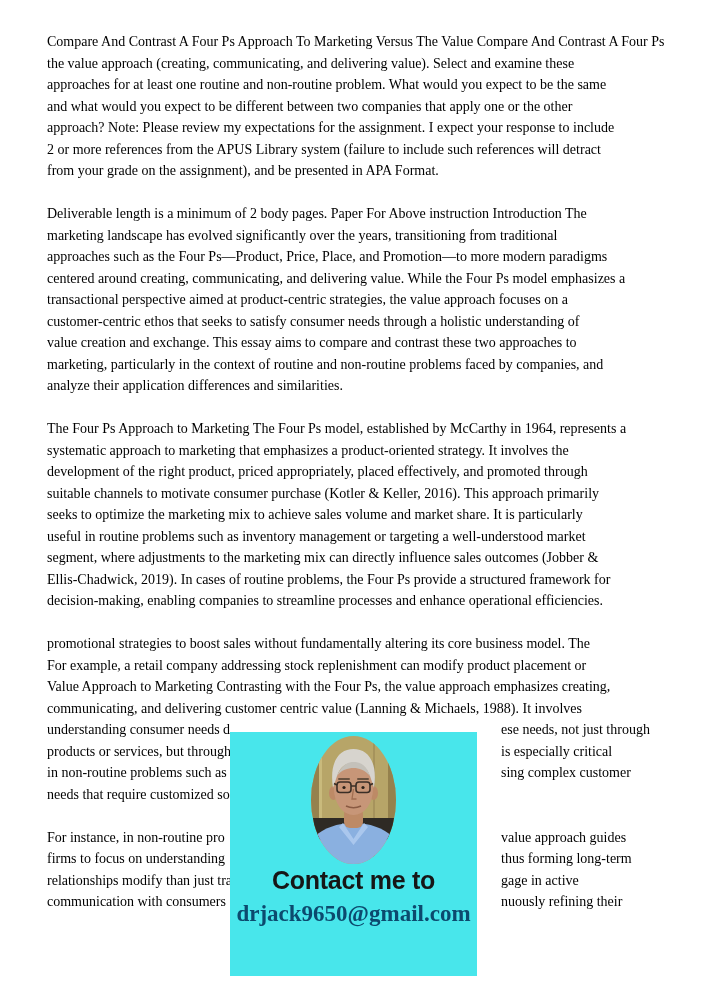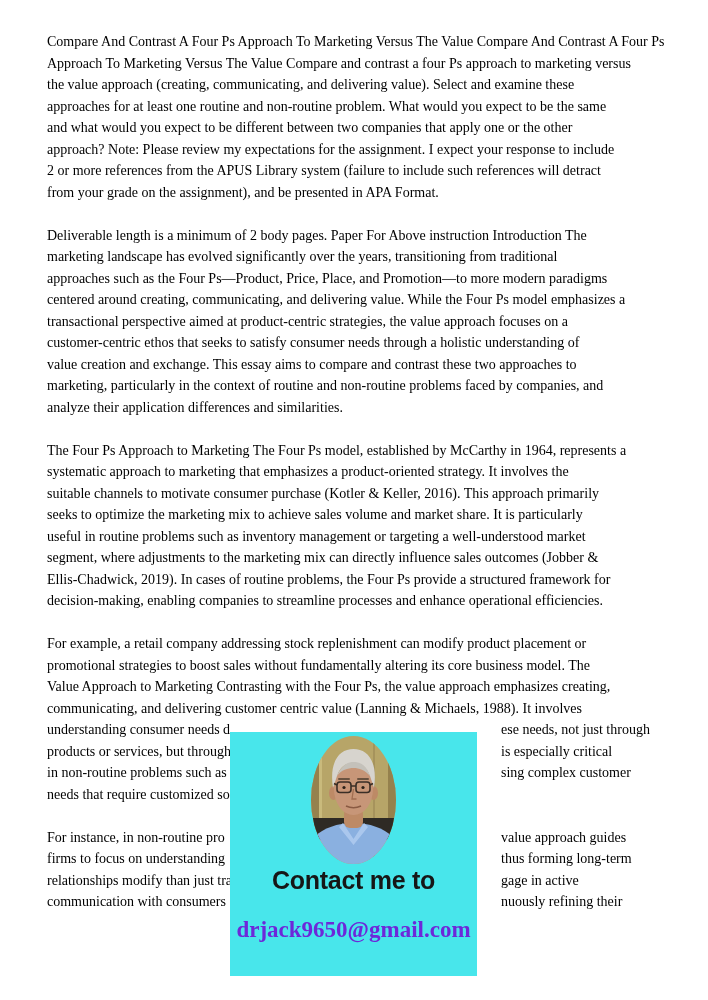--- a/index.html
+++ b/index.html
@@ -50,38 +50,37 @@
     margin-top: 2px;
     font-family: "Liberation Sans", sans-serif;
     font-weight: 700;
     font-size: 25px;
     line-height: 29px;
     color: #161616;
     text-align: center;
     letter-spacing: -0.3px;
   }
   .promo-email {
-    margin-top: 20px;
+    margin-top: 4px;
     font-family: "Liberation Serif", serif;
     font-weight: 700;
     font-size: 23px;
     line-height: 30px;
-    color: #6d28d9;
+    color: #0c4a6e;
     text-align: center;
   }
 </style>
 </head>
 <body>
 
 <div class="page" style="background: rgb(255, 255, 255);">
 
   <main class="doc">
       <div class="paragraph">
         <div class="line">Compare And Contrast A Four Ps Approach To Marketing Versus The Value Compare And Contrast A Four Ps</div>
-        <div class="line">Approach To Marketing Versus The Value Compare and contrast a four Ps approach to marketing versus</div>
         <div class="line">the value approach (creating, communicating, and delivering value). Select and examine these</div>
         <div class="line">approaches for at least one routine and non-routine problem. What would you expect to be the same</div>
         <div class="line">and what would you expect to be different between two companies that apply one or the other</div>
         <div class="line">approach? Note: Please review my expectations for the assignment. I expect your response to include</div>
         <div class="line">2 or more references from the APUS Library system (failure to include such references will detract</div>
         <div class="line">from your grade on the assignment), and be presented in APA Format.</div>
       </div>
       <div class="paragraph">
         <div class="line">Deliverable length is a minimum of 2 body pages. Paper For Above instruction Introduction The</div>
         <div class="line">marketing landscape has evolved significantly over the years, transitioning from traditional</div>
@@ -89,30 +88,31 @@
         <div class="line">centered around creating, communicating, and delivering value. While the Four Ps model emphasizes a</div>
         <div class="line">transactional perspective aimed at product-centric strategies, the value approach focuses on a</div>
         <div class="line">customer-centric ethos that seeks to satisfy consumer needs through a holistic understanding of</div>
         <div class="line">value creation and exchange. This essay aims to compare and contrast these two approaches to</div>
         <div class="line">marketing, particularly in the context of routine and non-routine problems faced by companies, and</div>
         <div class="line">analyze their application differences and similarities.</div>
       </div>
       <div class="paragraph">
         <div class="line">The Four Ps Approach to Marketing The Four Ps model, established by McCarthy in 1964, represents a</div>
         <div class="line">systematic approach to marketing that emphasizes a product-oriented strategy. It involves the</div>
+        <div class="line">development of the right product, priced appropriately, placed effectively, and promoted through</div>
         <div class="line">suitable channels to motivate consumer purchase (Kotler &amp; Keller, 2016). This approach primarily</div>
         <div class="line">seeks to optimize the marketing mix to achieve sales volume and market share. It is particularly</div>
         <div class="line">useful in routine problems such as inventory management or targeting a well-understood market</div>
         <div class="line">segment, where adjustments to the marketing mix can directly influence sales outcomes (Jobber &amp;</div>
         <div class="line">Ellis-Chadwick, 2019). In cases of routine problems, the Four Ps provide a structured framework for</div>
         <div class="line">decision-making, enabling companies to streamline processes and enhance operational efficiencies.</div>
       </div>
       <div class="paragraph">
+        <div class="line">promotional strategies to boost sales without fundamentally altering its core business model. The</div>
         <div class="line">For example, a retail company addressing stock replenishment can modify product placement or</div>
-        <div class="line">promotional strategies to boost sales without fundamentally altering its core business model. The</div>
         <div class="line">Value Approach to Marketing Contrasting with the Four Ps, the value approach emphasizes creating,</div>
         <div class="line">communicating, and delivering customer centric value (Lanning &amp; Michaels, 1988). It involves</div>
         <div class="line"><span class="frag-left">understanding consumer needs d</span><span class="frag-right">ese needs, not just through</span></div>
         <div class="line"><span class="frag-left">products or services, but through</span><span class="frag-right">is especially critical</span></div>
         <div class="line"><span class="frag-left">in non-routine problems such as</span><span class="frag-right">sing complex customer</span></div>
         <div class="line"><span class="frag-left">needs that require customized so</span><span class="frag-right"></span></div>
       </div>
       <div class="paragraph">
         <div class="line"><span class="frag-left">For instance, in non-routine pro</span><span class="frag-right">value approach guides</span></div>
         <div class="line"><span class="frag-left">firms to focus on understanding</span><span class="frag-right">thus forming long-term</span></div>

